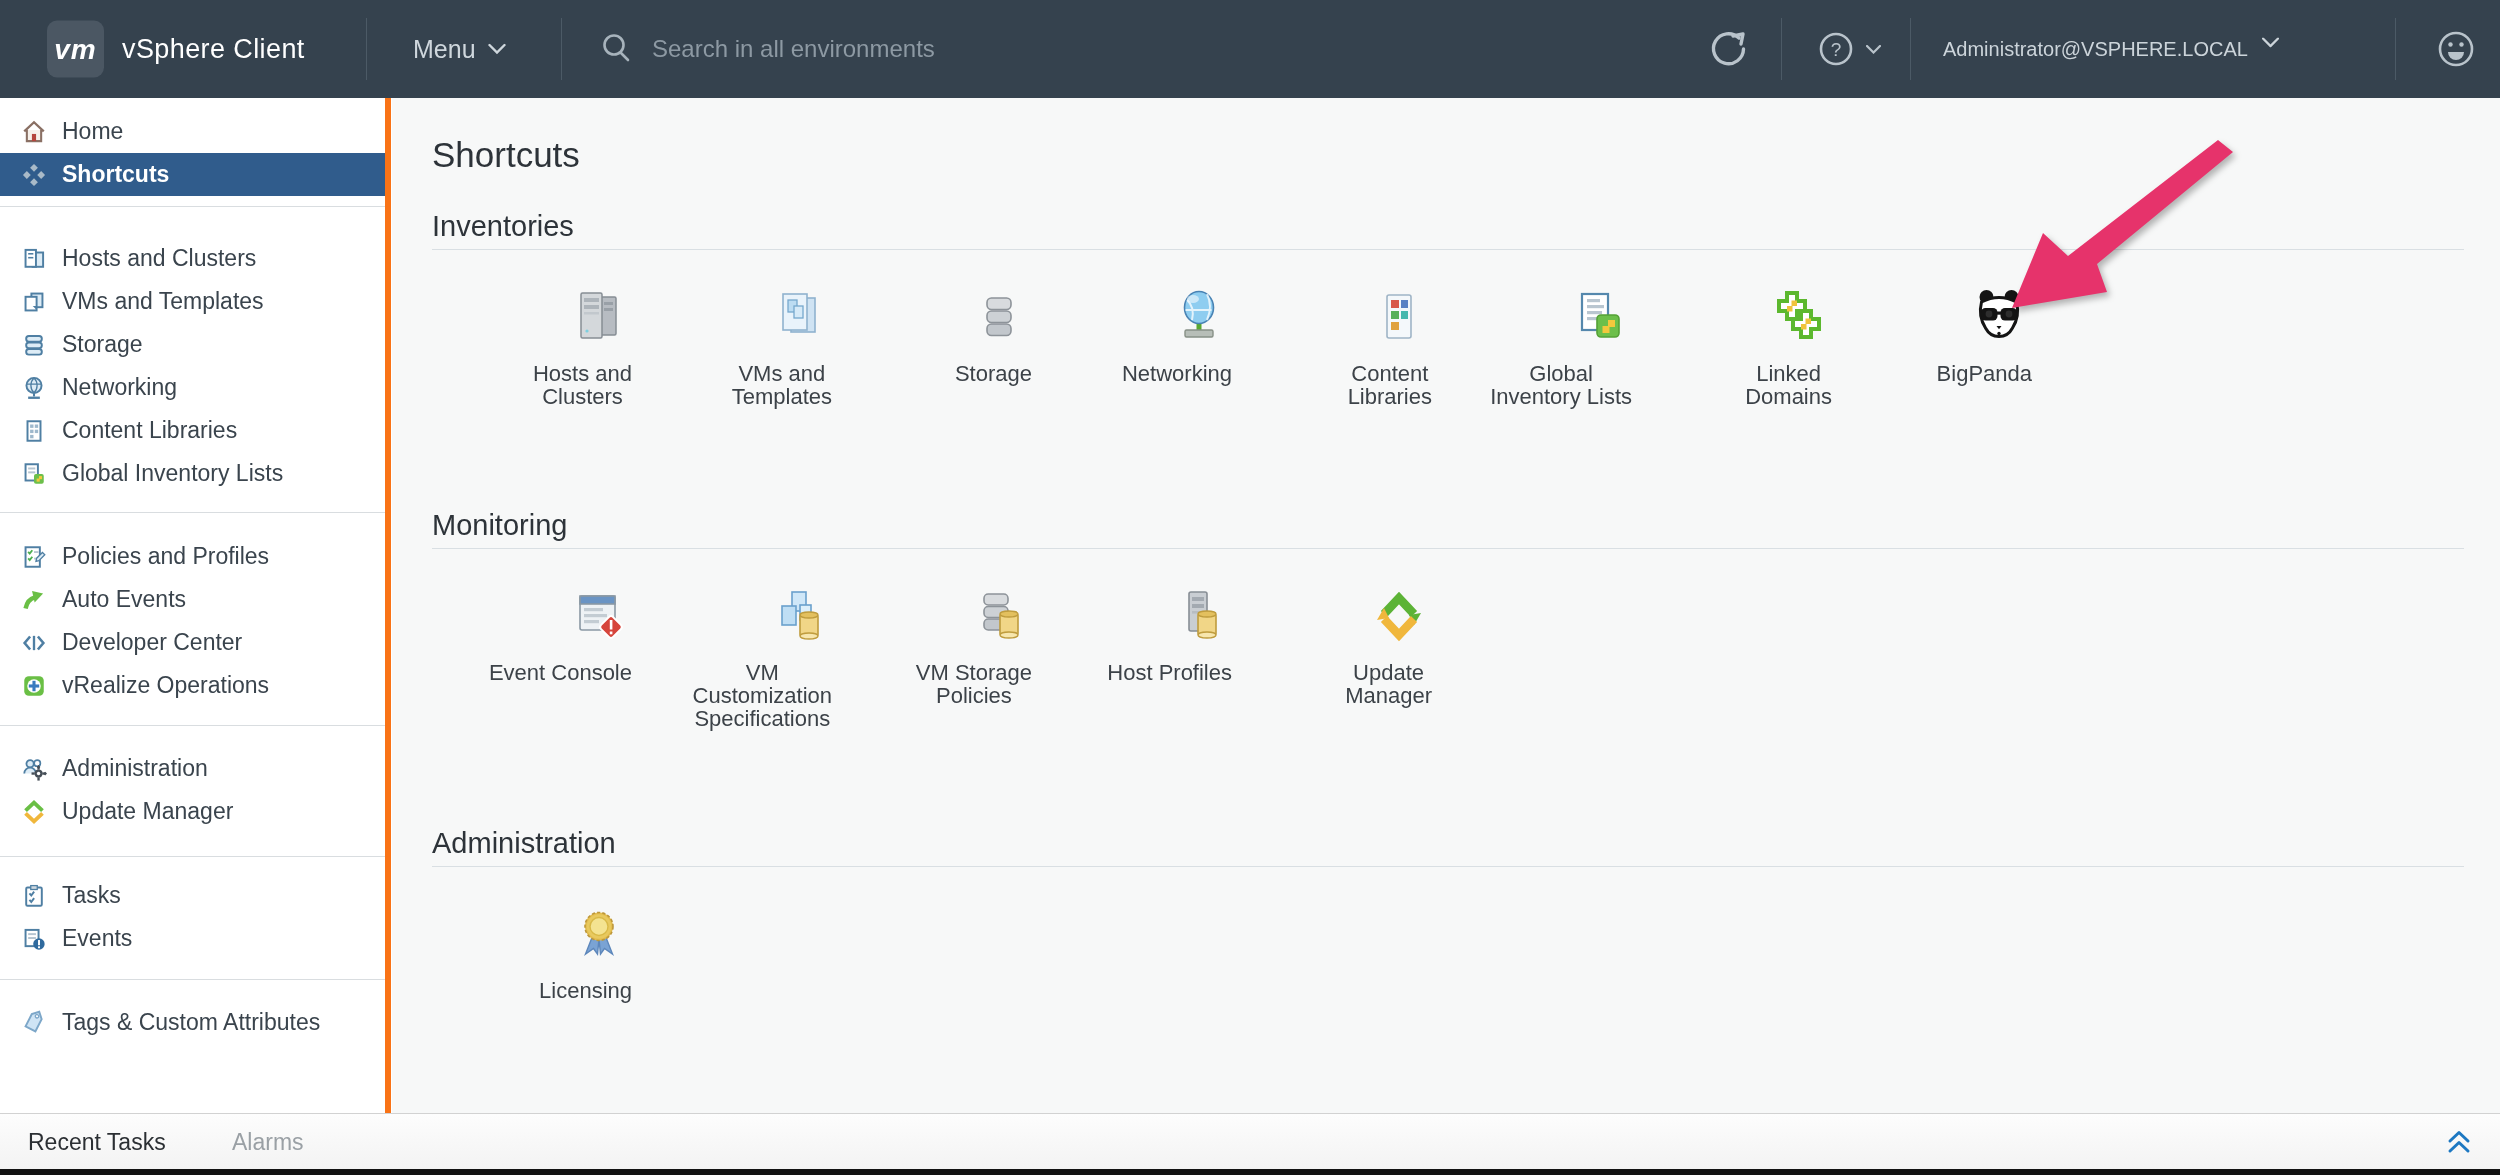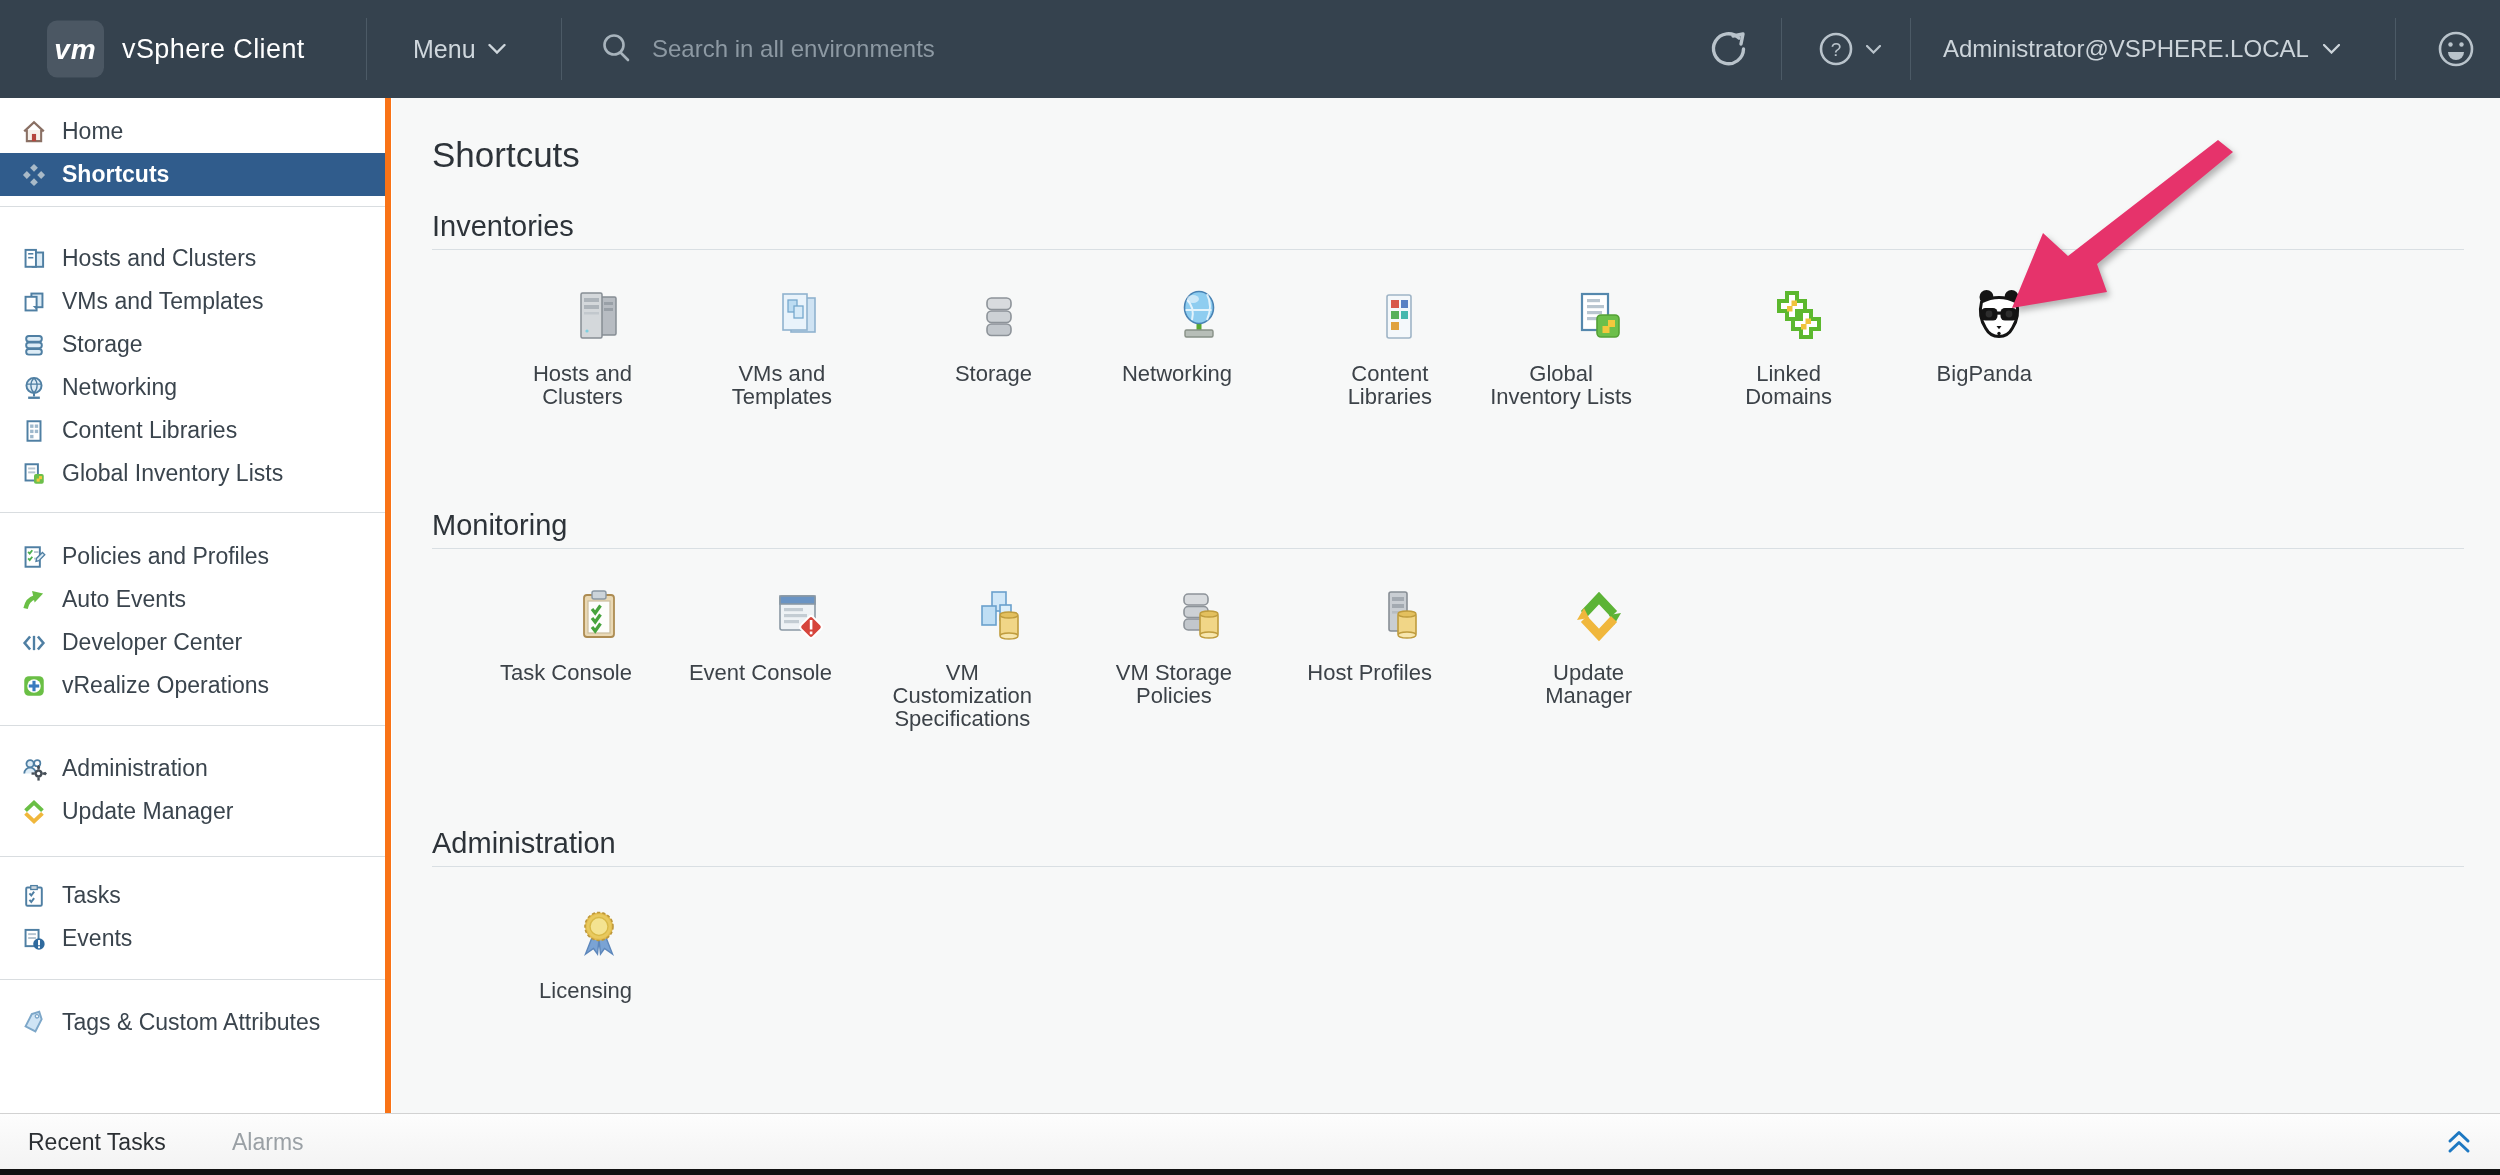--- a/index.html
+++ b/index.html
@@ -11,21 +11,21 @@
   .tb-abs { position:absolute; top:50%; transform:translateY(-50%); }
   .tb-logo { left:47px; width:57px; height:57px; background:#4b5763; border-radius:10px;
     display:flex; align-items:center; justify-content:center; }
   .tb-logo span { color:#fff; font-weight:bold; font-style:italic; font-size:28px; letter-spacing:1px; }
   .tb-title { left:122px; color:#ffffff; font-size:27px; font-weight:500; letter-spacing:.4px; }
   .tb-div { width:1px; height:62px; background:#4c5a66; }
   .tb-menu { left:413px; color:#cfd7dd; font-size:25px; display:flex; align-items:center; gap:12px; cursor:pointer; }
   .tb-search { left:600px; display:flex; align-items:center; gap:18px; cursor:text; }
   .tb-search .ph { color:#8d99a3; font-size:24px;text-align:right; }
   .tb-right-icon { color:#b9c3cb; }
-  .tb-user { color:#ccd4da; font-size:24px; display:flex; align-items:center; gap:14px; cursor:pointer; }
+  .tb-user { color:#ccd4da; font-size:20px; display:flex; align-items:flex-start; gap:14px; cursor:pointer; }
   svg.glyph { display:block; }
 
   
   .sidebar { position:absolute; left:0; top:98px; width:391px; bottom:62px; background:#ffffff;
     border-right:6px solid #f97316; z-index:10; overflow:hidden; }
   .nav-sep { height:1px; background:#d9dde0; }
   .nav-item { height:43px; display:flex; align-items:center; padding-left:21px; gap:15px;
     font-size:23px; color:#3a444d; cursor:pointer; }
   .nav-item .nav-ico { width:26px; height:26px; flex:0 0 26px; }
   .nav-item.selected { background:#305c8c; color:#ffffff; font-weight:bold; }
@@ -438,33 +438,20 @@
             </div>
           </div>
         </div>
       </div>
       <div class="sec" style="top: 410px;">
         <h2>Monitoring</h2>
         <div class="rule"></div>
         <div class="row">
           <div class="cell">
             <div class="gico"><svg width="66" height="64" viewBox="0 0 64 64">
-                <rect x="17" y="11" width="30" height="42" rx="3" fill="#ead9b5" stroke="#ad8c52" stroke-width="1.8"></rect>
-                <rect x="21" y="17" width="22" height="32" fill="#fdfdfb" stroke="#cabd9d" stroke-width="1.2"></rect>
-                <rect x="25" y="7" width="14" height="8" rx="2" fill="#ccd4da" stroke="#8a98a4" stroke-width="1.4"></rect>
-                <path d="M25 25 l3.2 4 5.3 -7.5" stroke="#46a33c" stroke-width="3.2" fill="none"></path>
-                <path d="M25 34 l3.2 4 5.3 -7.5" stroke="#46a33c" stroke-width="3.2" fill="none"></path>
-                <path d="M25 43 l3.2 4 5.3 -7.5" stroke="#46a33c" stroke-width="3.2" fill="none"></path>
-              </svg></div>
-            <div class="glabel">
-              <div>Task Console</div>
-            </div>
-          </div>
-          <div class="cell">
-            <div class="gico"><svg width="66" height="64" viewBox="0 0 64 64">
                 <rect x="13" y="12" width="35" height="34" rx="2" fill="#eef2f5" stroke="#8a98a4" stroke-width="1.6"></rect>
                 <rect x="13" y="12" width="35" height="8" fill="#6a94c4" stroke="#8a98a4" stroke-width="1.6"></rect>
                 <g fill="#c3ccd3">
                   <rect x="17" y="24" width="19" height="3.2"></rect>
                   <rect x="17" y="30" width="23" height="3.2"></rect>
                   <rect x="17" y="36" width="15" height="3.2"></rect>
                 </g>
                 <g transform="rotate(45 44 43)">
                   <rect x="35.5" y="34.5" width="17" height="17" rx="3" fill="#d6453c" stroke="#ffffff" stroke-width="2"></rect>
                 </g>

